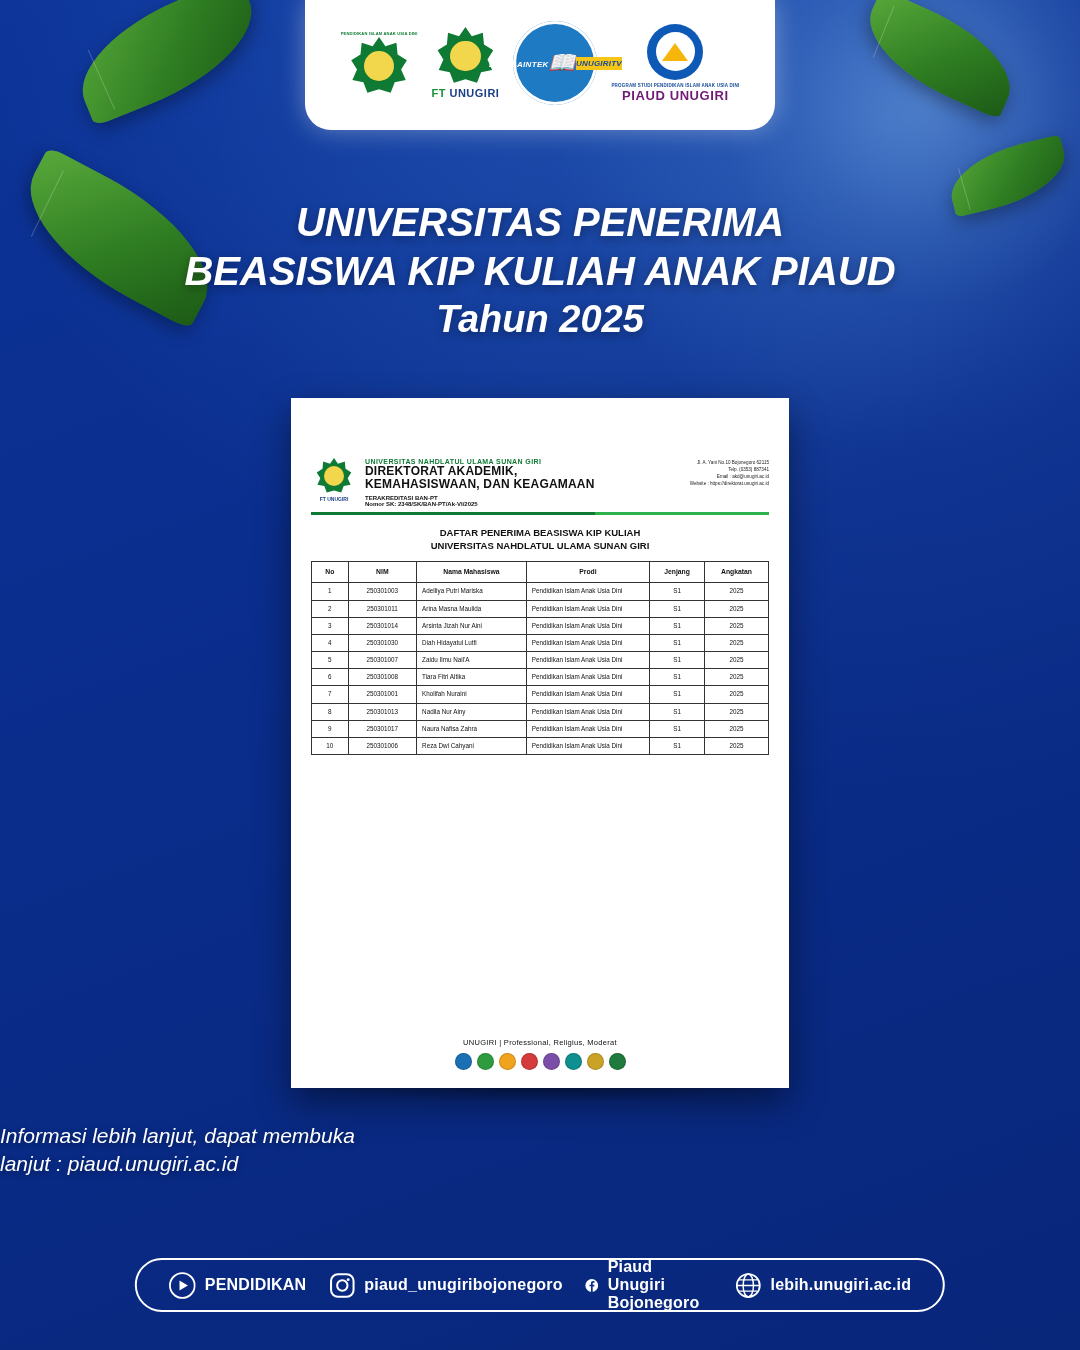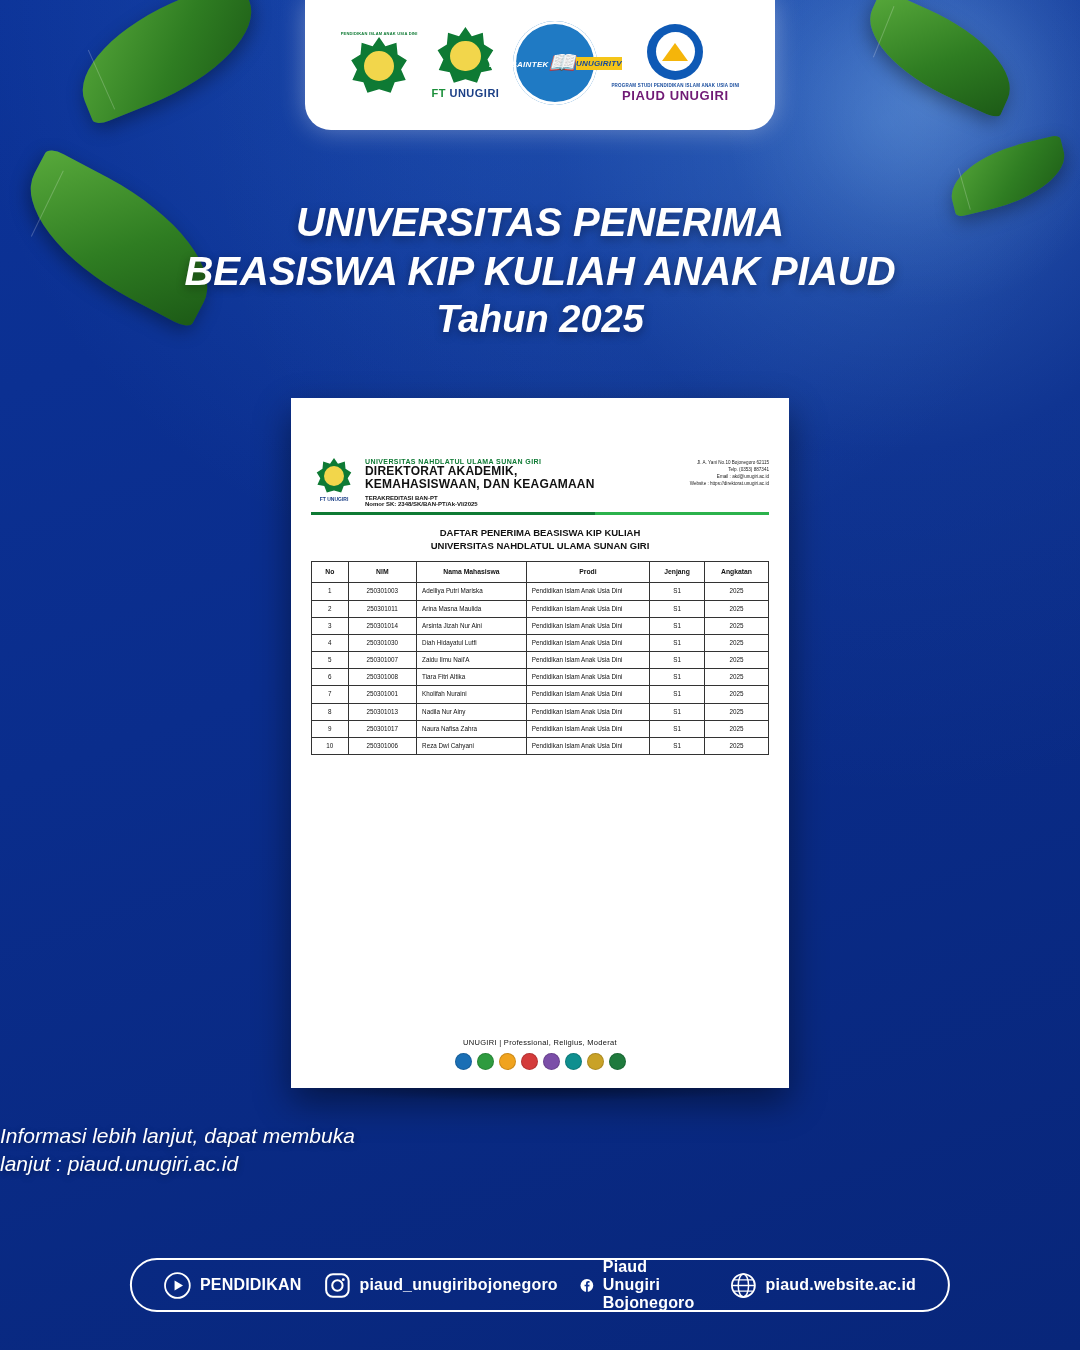--- a/index.html
+++ b/index.html
@@ -436,17 +436,17 @@
     </div>
 
     <div class="item">
       <svg class="ico" viewBox="0 0 24 24">
         <circle cx="12" cy="12" r="10.2" fill="none" stroke="#fff" stroke-width="1.6"></circle>
         <ellipse cx="12" cy="12" rx="4.6" ry="10.2" fill="none" stroke="#fff" stroke-width="1.3"></ellipse>
         <line x1="2" y1="12" x2="22" y2="12" stroke="#fff" stroke-width="1.3"></line>
         <line x1="3.6" y1="7" x2="20.4" y2="7" stroke="#fff" stroke-width="1.1"></line>
         <line x1="3.6" y1="17" x2="20.4" y2="17" stroke="#fff" stroke-width="1.1"></line>
       </svg>
-      <span class="label">piaud.website.ac.id</span>
+      <span class="label">lebih.unugiri.ac.id</span>
     </div>
   </div>
 
 </div>
 
 </body></html>

